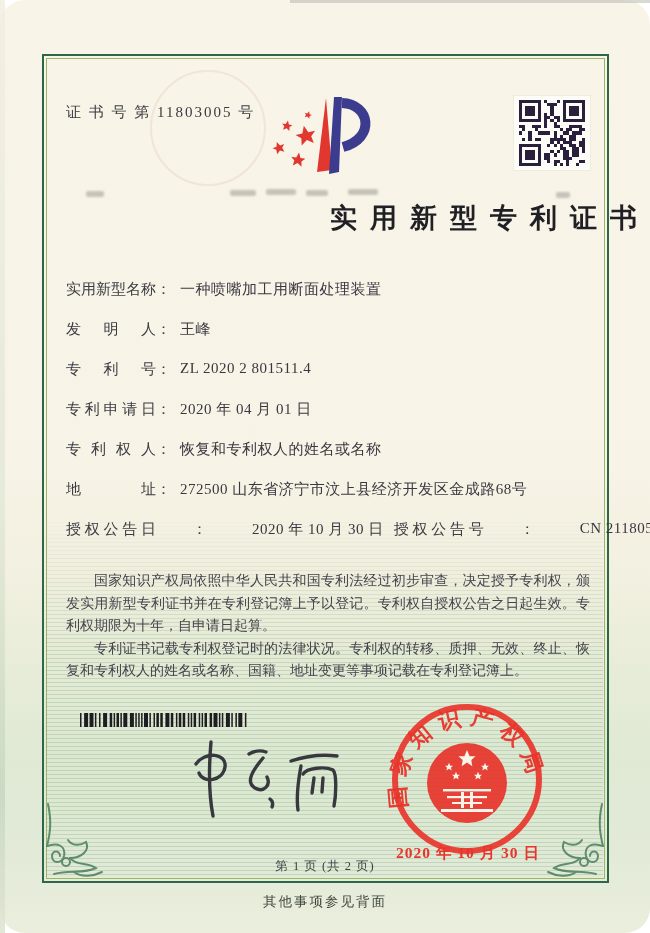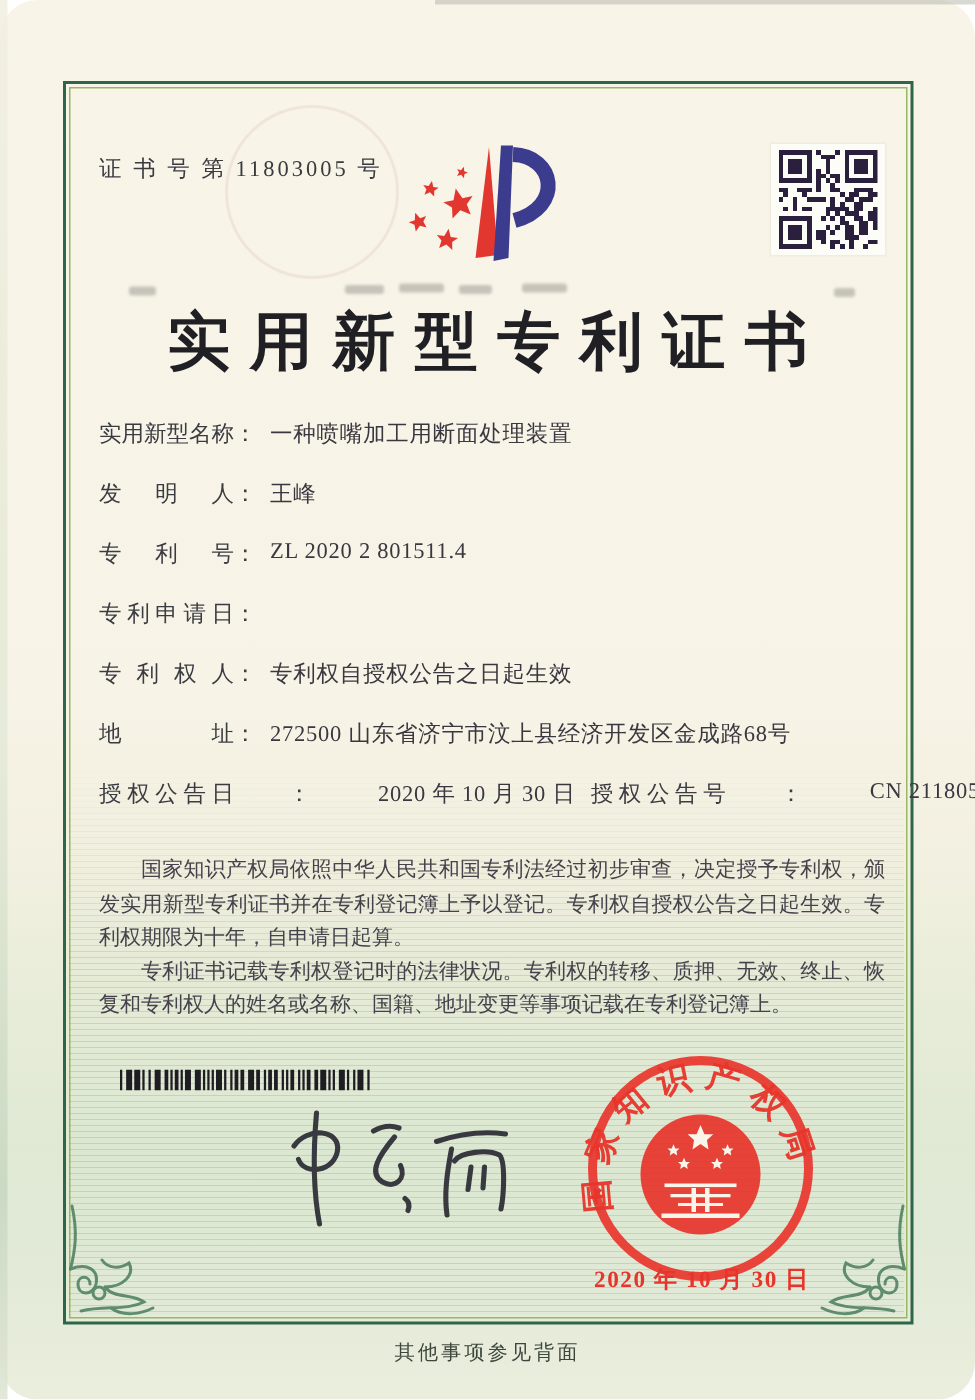--- a/index.html
+++ b/index.html
@@ -23,22 +23,22 @@
             mask-image:linear-gradient(180deg,transparent 0 55%,#000 72%,#000 100%);
     pointer-events:none;}
   .watermark-circle{position:absolute;left:150px;top:70px;width:112px;height:112px;
     border:2px solid rgba(205,160,150,.18);border-radius:50%;}
   
   .cert-no{position:absolute;left:66px;top:103px;font-size:15px;letter-spacing:2px;color:#3a3a40;}
   .logo{position:absolute;left:268px;top:92px;}
   .qr-wrap{position:absolute;left:514px;top:96px;width:76px;height:74px;background:#fdfdf8;
     display:flex;align-items:center;justify-content:center;box-shadow:0 0 0 1px rgba(0,0,0,.03);}
   .smudge{position:absolute;height:6px;background:#6b6b66;opacity:.35;filter:blur(1px);border-radius:2px;}
-  .title{position:absolute;left:0;top:200px;width:650px;text-align:center;
-    font-size:42px;font-weight:bold;color:#1f1f24;letter-spacing:13px;text-indent:13px;}
+  .title{position:absolute;left:0;top:200px;width:650px;text-align:right;
+    font-size:27px;font-weight:bold;color:#1f1f24;letter-spacing:13px;text-indent:13px;}
   
   .fields{position:absolute;left:66px;top:280px;width:528px;font-size:15px;color:#3a3740;}
   .frow{height:40px;display:flex;align-items:flex-start;}
   .fgroup{display:flex;align-items:flex-start;gap:36px;}
   .flabel{display:inline-block;width:90px;text-align:justify;text-align-last:justify;color:#3b3b42;}
   .colon{color:#3b3b42;}
   .fval{margin-left:9px;letter-spacing:.5px;white-space:nowrap;}
   .fgroup2{margin-left:10px;}
   
   .paras{position:absolute;left:66px;top:570px;width:524px;font-size:14px;line-height:22.5px;
@@ -359,25 +359,26 @@
       <span class="fval">王峰</span>
     </div>
     <div class="frow">
       <span class="flabel">专利号</span>
         <span class="colon">：</span>
       <span class="fval">ZL 2020 2 801511.4</span>
     </div>
     <div class="frow">
       <span class="flabel">专利申请日</span>
         <span class="colon">：</span>
+      <span class="fval">2020 年 04 月 01 日</span>
     </div>
     <div class="frow">
       <span class="flabel">专利权人</span>
         <span class="colon">：</span>
-      <span class="fval">专利权自授权公告之日起生效</span>
+      <span class="fval">恢复和专利权人的姓名或名称</span>
     </div>
     <div class="frow">
       <span class="flabel">地址</span>
         <span class="colon">：</span>
       <span class="fval">272500  山东省济宁市汶上县经济开发区金成路68号</span>
     </div>
     <div class="frow">
       <span class="fgroup">
         <span class="flabel">授权公告日</span>
           <span class="colon">：</span>
@@ -488,15 +489,16 @@
     <defs>
       <path id="sealArc" d="M 23,112 A 62 62 0 1 1 139,112"></path>
     </defs>
     <text font-size="22" font-weight="bold" fill="#e8352c" letter-spacing="8" font-family="Liberation Serif, DejaVu Serif, serif" opacity=".95">
       <textPath href="#sealArc" startOffset="2">国家知识产权局</textPath>
     </text>
   </svg>
 
   <div class="seal-date">2020 年 10 月 30 日</div>
 
+  <div class="page-info">第 1 页 (共 2 页)</div>
   <div class="footer-note">其他事项参见背面</div>
 
 </div>
 
 </body></html>

